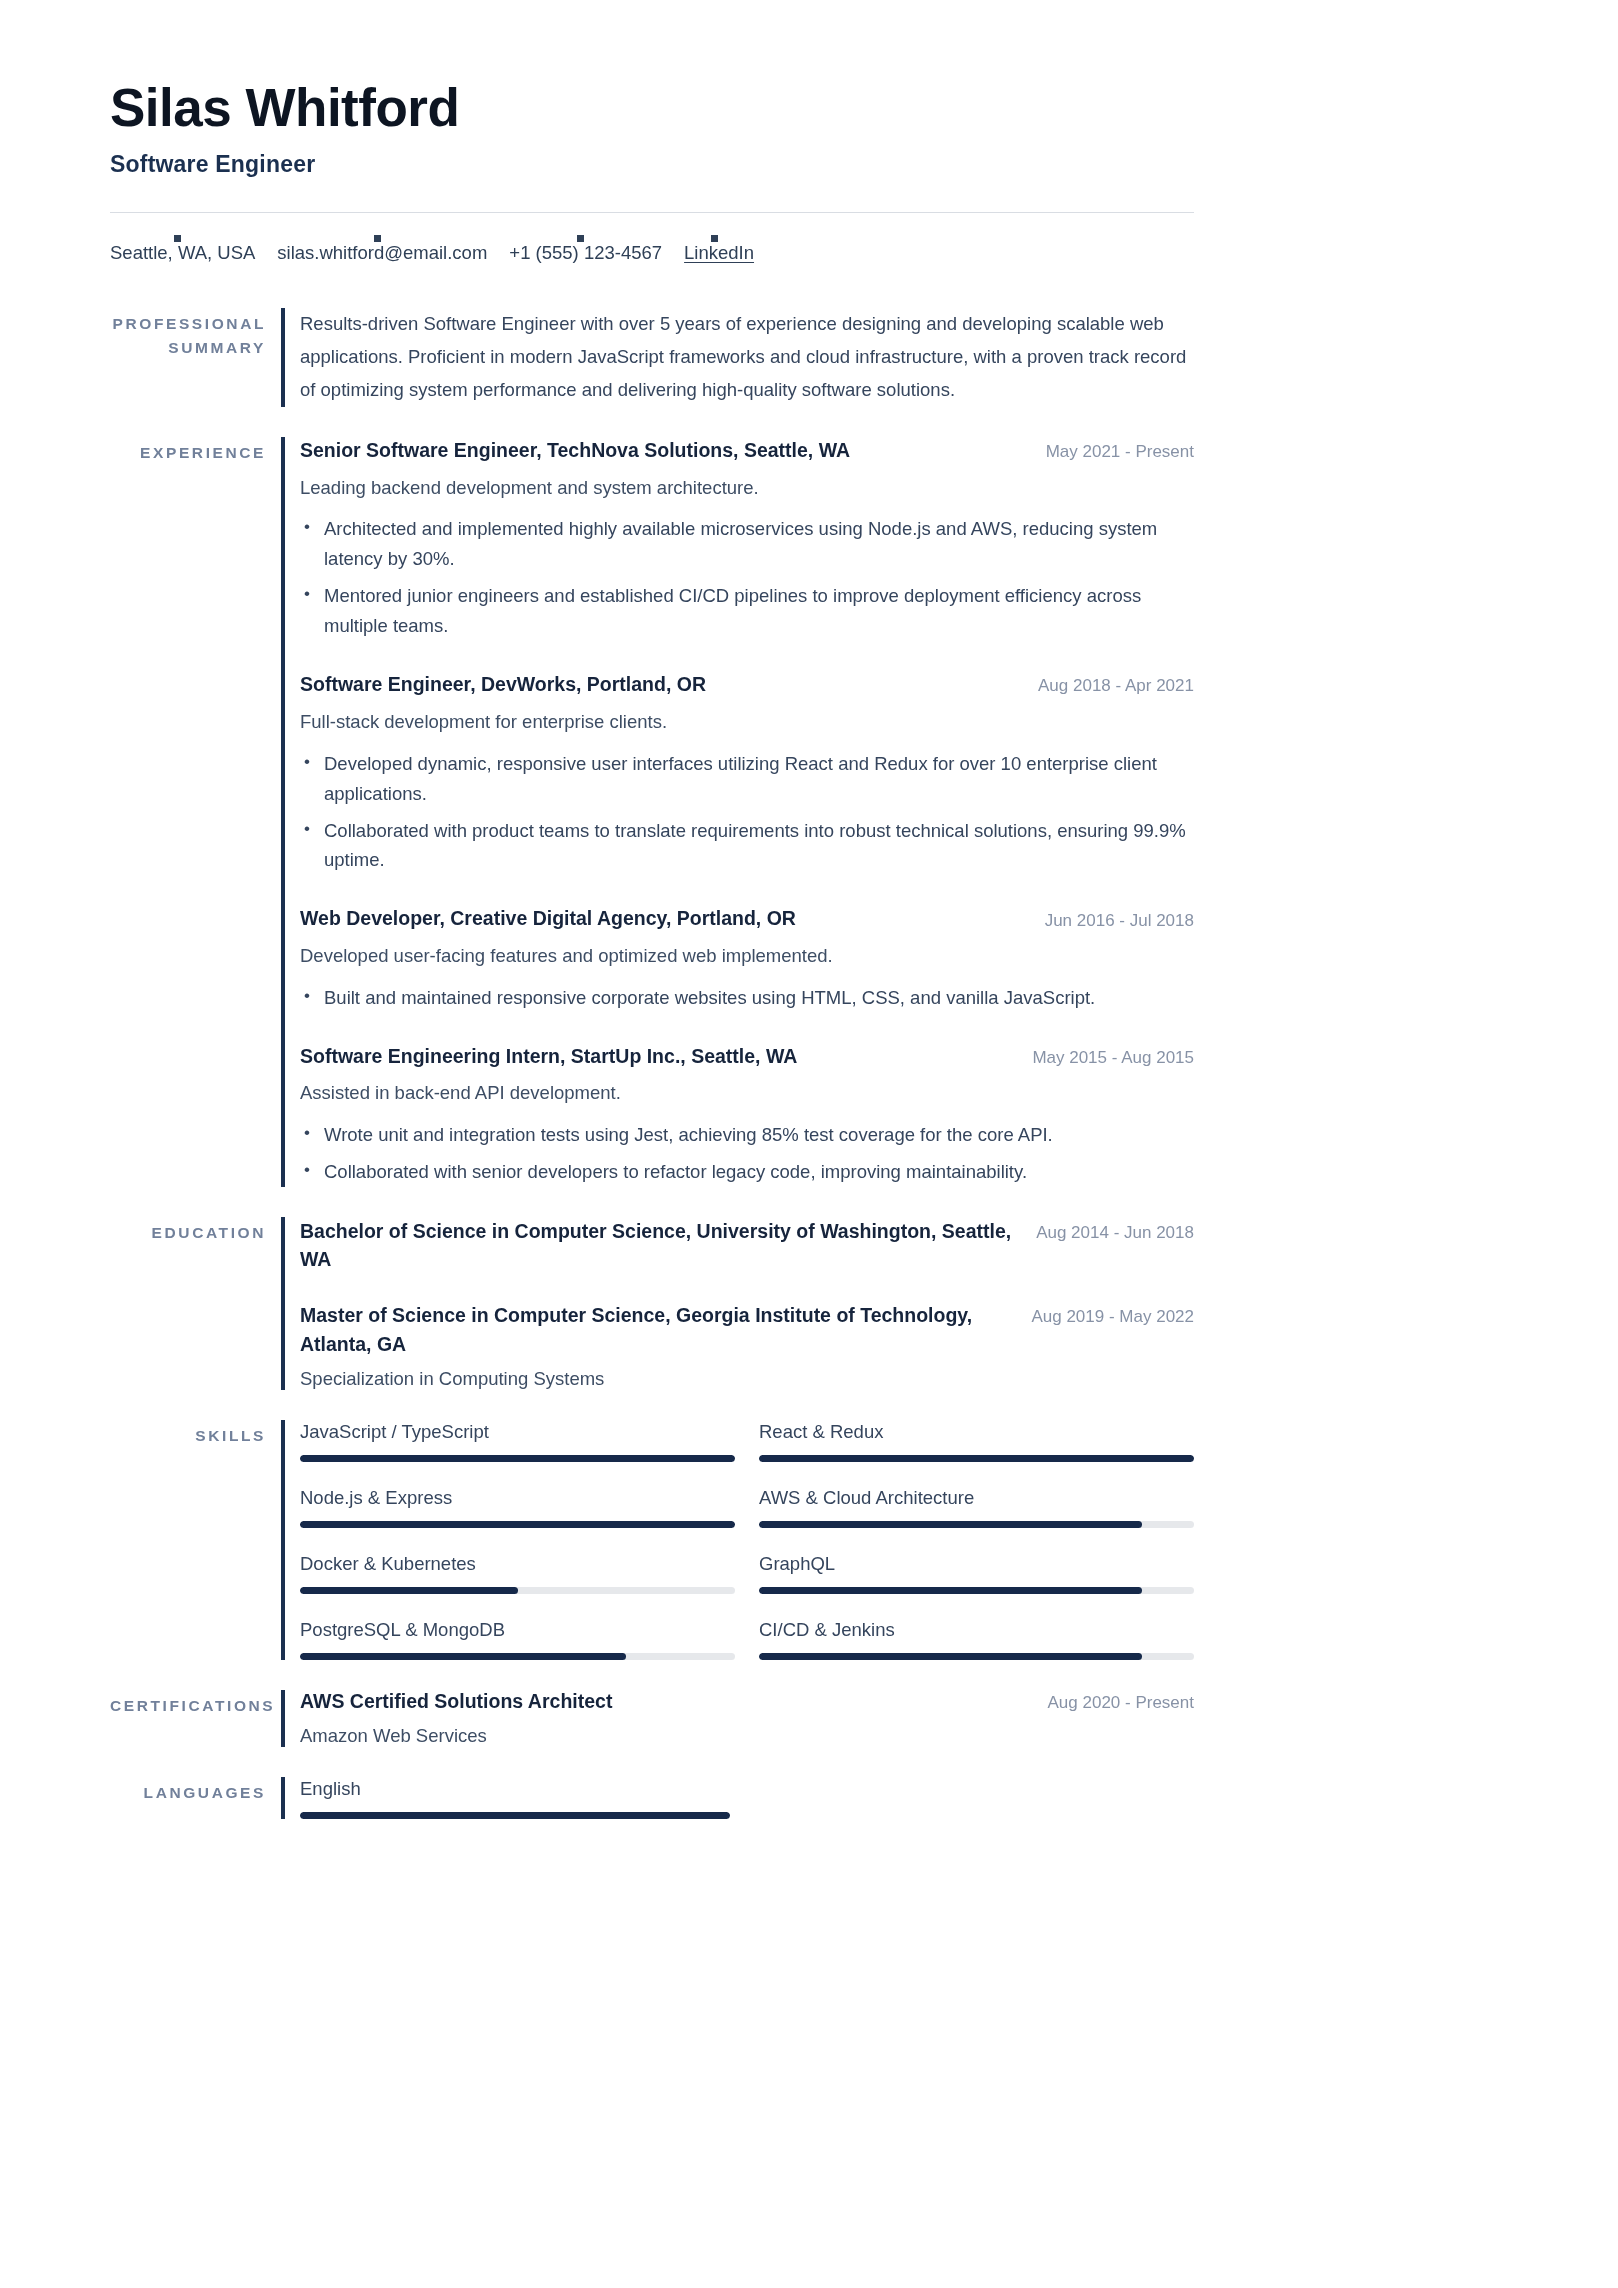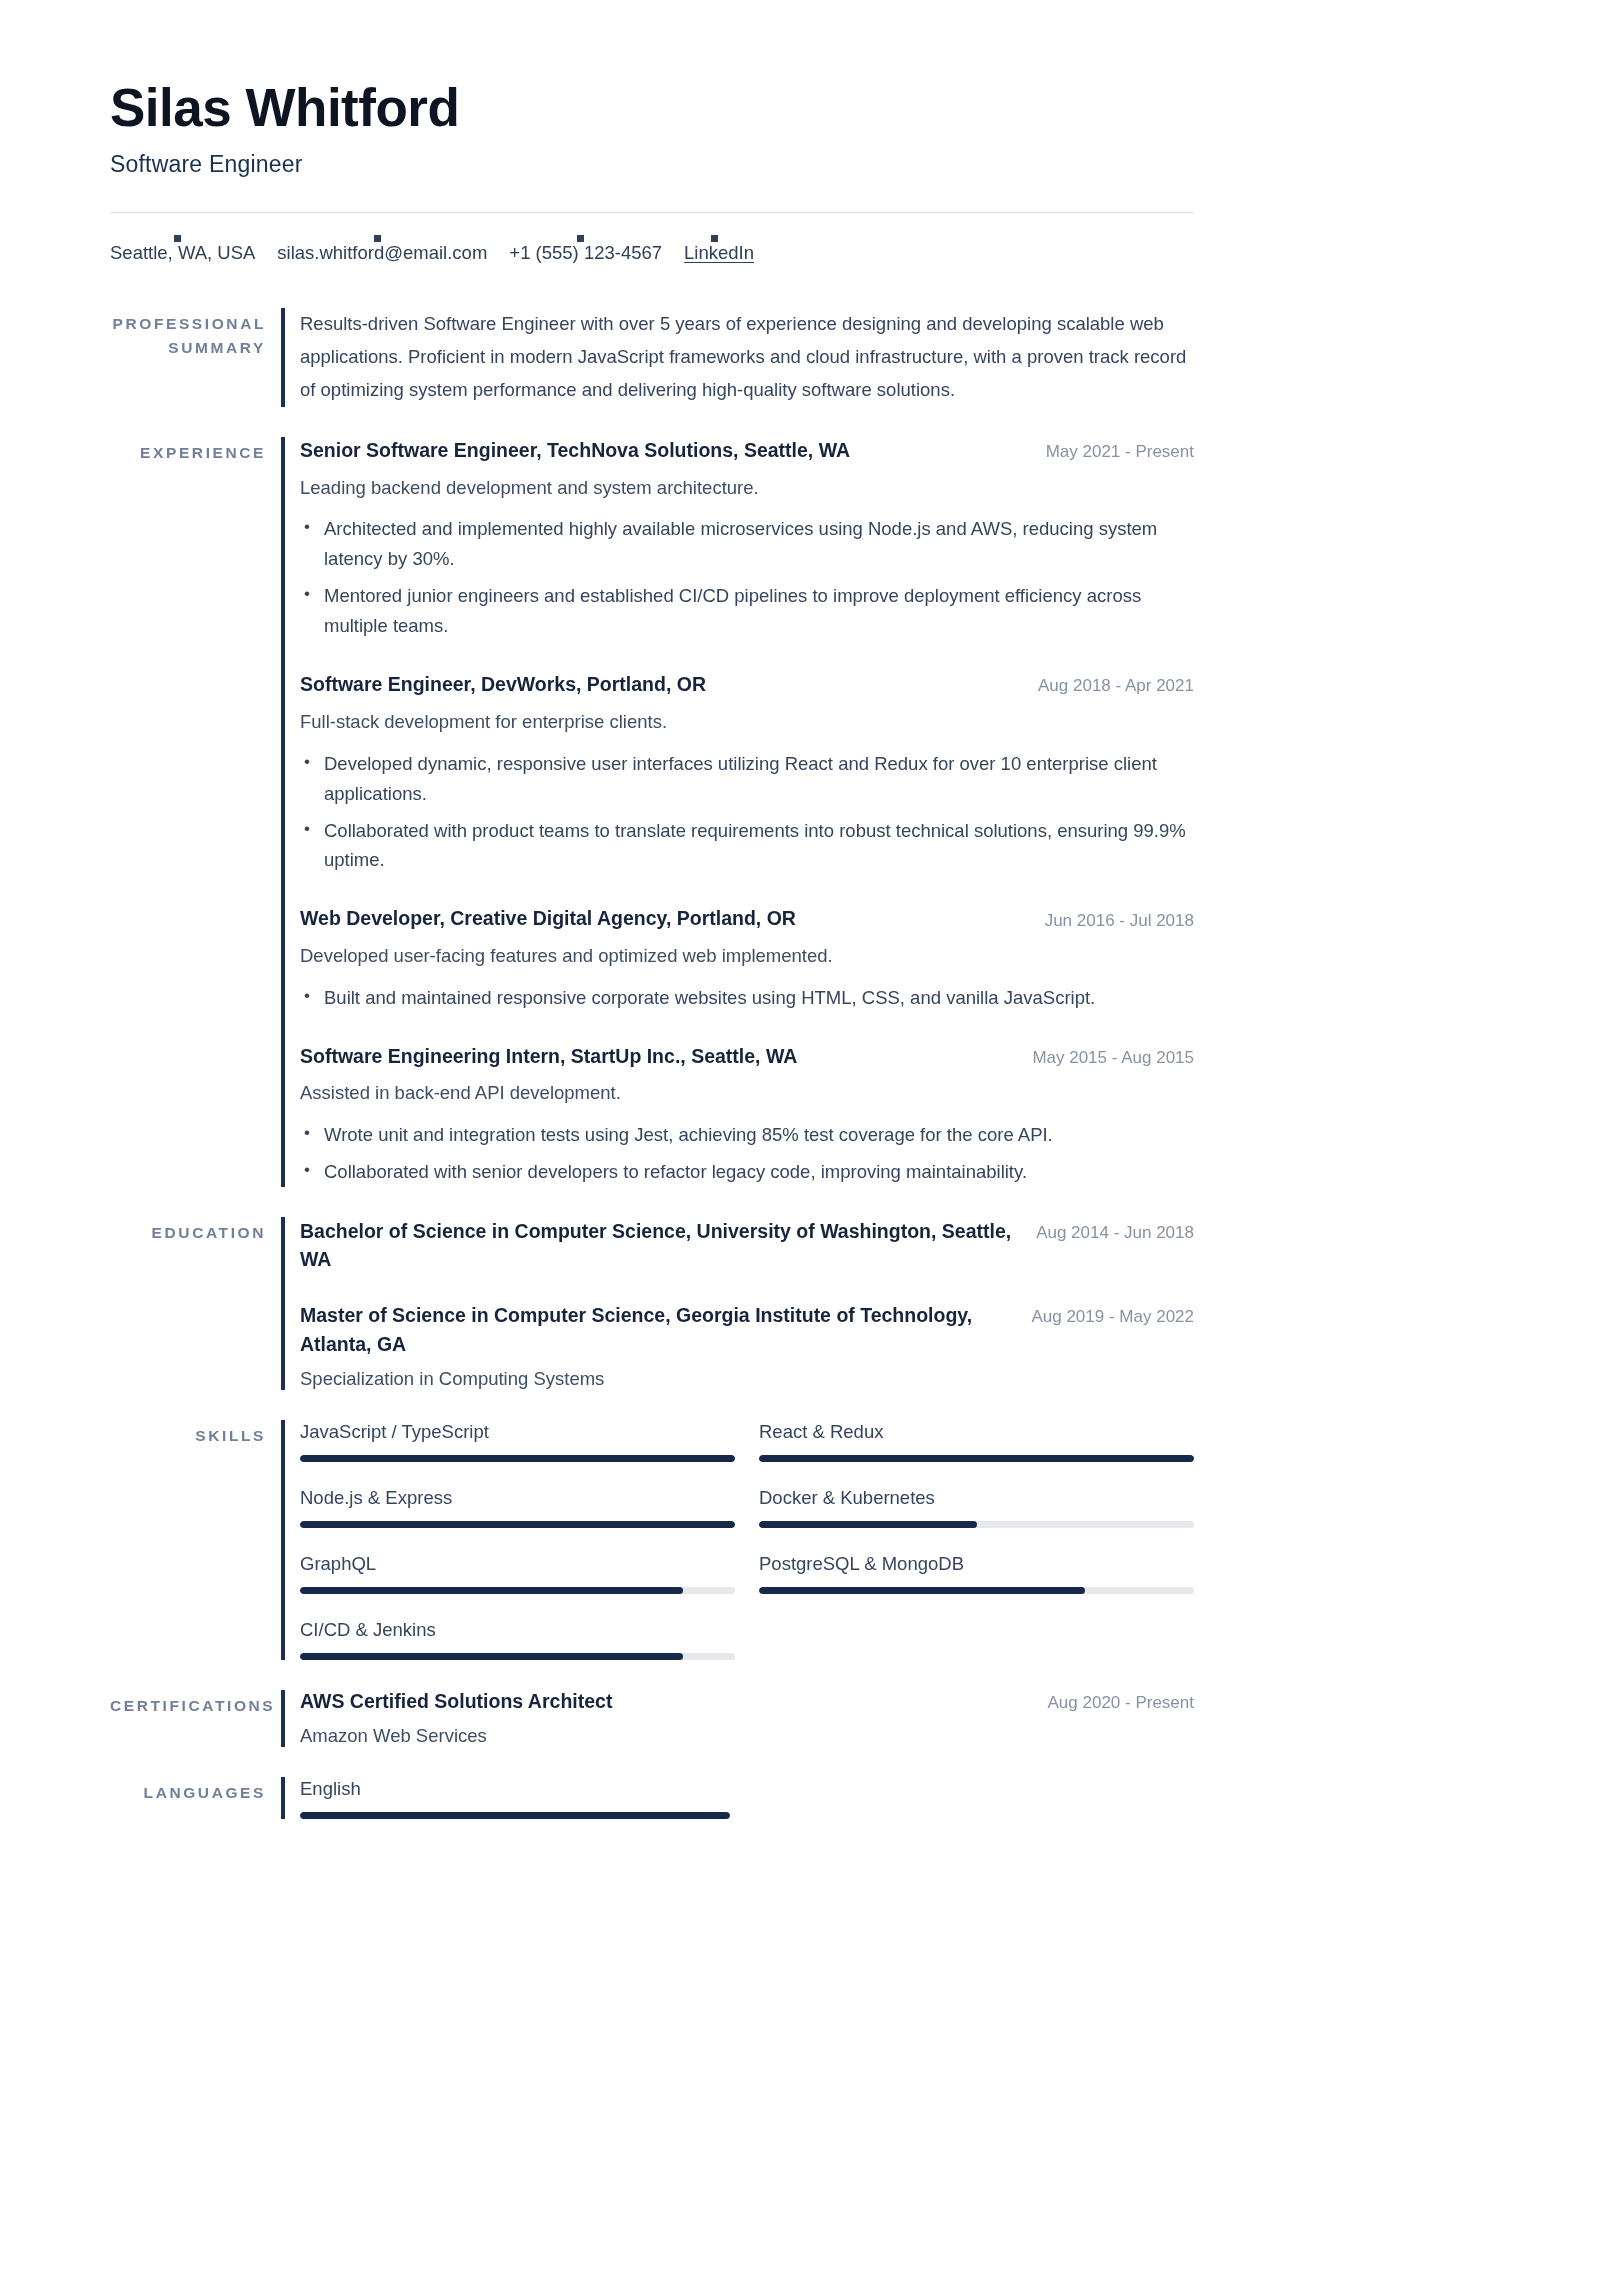--- a/index.html
+++ b/index.html
@@ -28,21 +28,21 @@
   .name {
     font-size: 53px;
     font-weight: 700;
     letter-spacing: -0.5px;
     color: #0d1522;
     line-height: 1.12;
     margin: 0 0 14px 0;
   }
   .role {
     font-size: 23px;
-    font-weight: 400;
+    font-weight: 700;
     color: #1b3050;
     letter-spacing: 0.2px;
     margin: 0 0 34px 0;
   }
   .divider {
     height: 1px;
     background: #d9dde3;
     width: 100%;
     margin: 0 0 22px 0;
   }
@@ -386,20 +386,26 @@
               <div class="bar-fill" style="width: 100%;"></div>
             </div>
           </div>
           <div>
             <div class="skill-name">Node.js &amp; Express</div>
             <div class="bar-track">
               <div class="bar-fill" style="width: 100%;"></div>
             </div>
           </div>
           <div>
+            <div class="skill-name">AWS &amp; Cloud Architecture</div>
+            <div class="bar-track">
+              <div class="bar-fill" style="width: 88%;"></div>
+            </div>
+          </div>
+          <div>
             <div class="skill-name">Docker &amp; Kubernetes</div>
             <div class="bar-track">
               <div class="bar-fill" style="width: 50%;"></div>
             </div>
           </div>
           <div>
             <div class="skill-name">GraphQL</div>
             <div class="bar-track">
               <div class="bar-fill" style="width: 88%;"></div>
             </div>

